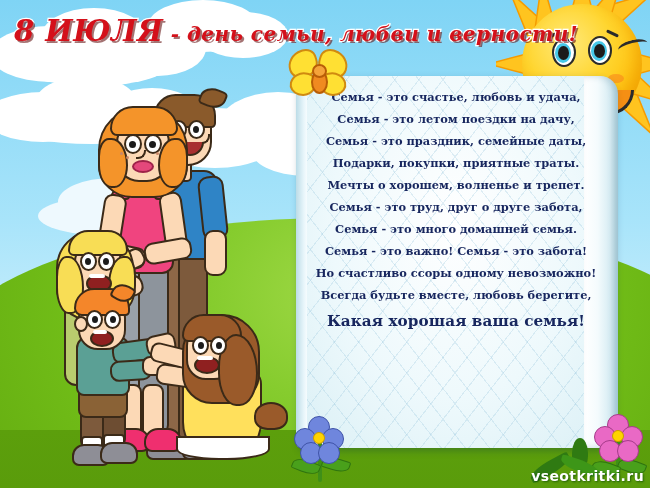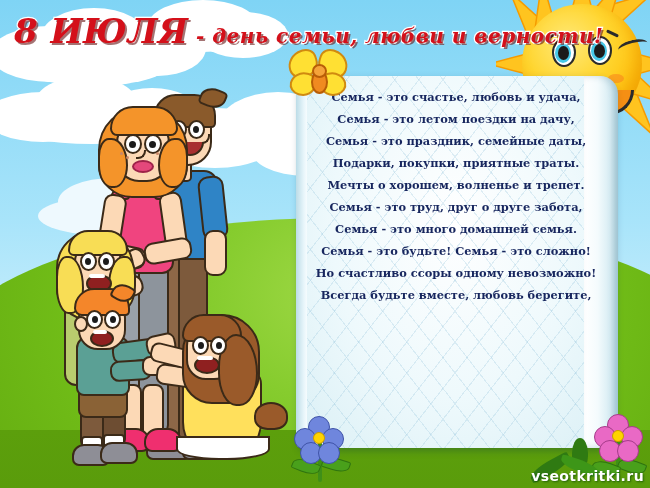--- a/index.html
+++ b/index.html
@@ -37,21 +37,21 @@
   #title-text{
     white-space:nowrap;
     font-family:"DejaVu Serif",serif;
     font-weight:bold;font-style:italic;
     color:#d4101a;
     -webkit-text-stroke:2.4px #ffffff;
     paint-order:stroke fill;
     text-shadow:2px 2px 0 rgba(90,0,0,.55);
     letter-spacing:.5px;
   }
-  #title-big{font-size:34px;font-style:italic;}
+  #title-big{font-size:29px;font-style:italic;}
   #title-small{font-size:20px;}
 
   
   #sun-wrap{position:absolute;right:-18px;top:-22px;width:172px;height:172px;}
   #sun-rays{position:absolute;inset:0;}
   #sun-body{
     position:absolute;left:26px;top:26px;width:120px;height:120px;border-radius:50%;
     background:radial-gradient(circle at 38% 33%, #ffe97a 0%, #ffd52e 40%, #ffbe0a 72%, #f9a800 100%);
     box-shadow:inset -6px -8px 14px rgba(226,140,0,.45);
   }
@@ -228,23 +228,24 @@
   <div id="poem-curl"></div>
 
   <div id="poem-lines">
     <div class="poem-line">Семья - это счастье, любовь и удача,</div>
     <div class="poem-line">Семья - это летом поездки на дачу,</div>
     <div class="poem-line">Семья - это праздник, семейные даты,</div>
     <div class="poem-line">Подарки, покупки, приятные траты.</div>
     <div class="poem-line">Мечты о хорошем, волненье и трепет.</div>
     <div class="poem-line">Семья - это труд, друг о друге забота,</div>
     <div class="poem-line">Семья - это много домашней семья.</div>
-    <div class="poem-line">Семья - это будьте! Семья - это сложно!</div>
+    <div class="poem-line">Семья - это важно! Семья - это забота!</div>
     <div class="poem-line">Но счастливо ссоры одному невозможно!</div>
     <div class="poem-line">Всегда будьте вместе, любовь берегите,</div>
+    <div class="poem-line final">Какая хорошая ваша семья!</div>
   </div>
 
   <div id="butterfly">
     <div class="bf-wing" style="left:2px;top:2px;width:26px;height:24px;transform:rotate(-18deg);"></div>
     <div class="bf-wing" style="left:32px;top:2px;width:26px;height:24px;transform:rotate(18deg) scaleX(-1);"></div>
     <div class="bf-wing" style="left:4px;top:24px;width:22px;height:20px;transform:rotate(14deg);"></div>
     <div class="bf-wing" style="left:34px;top:24px;width:22px;height:20px;transform:rotate(-14deg) scaleX(-1);"></div>
     <div id="bf-body"></div>
     <div id="bf-head"></div>
   </div>

